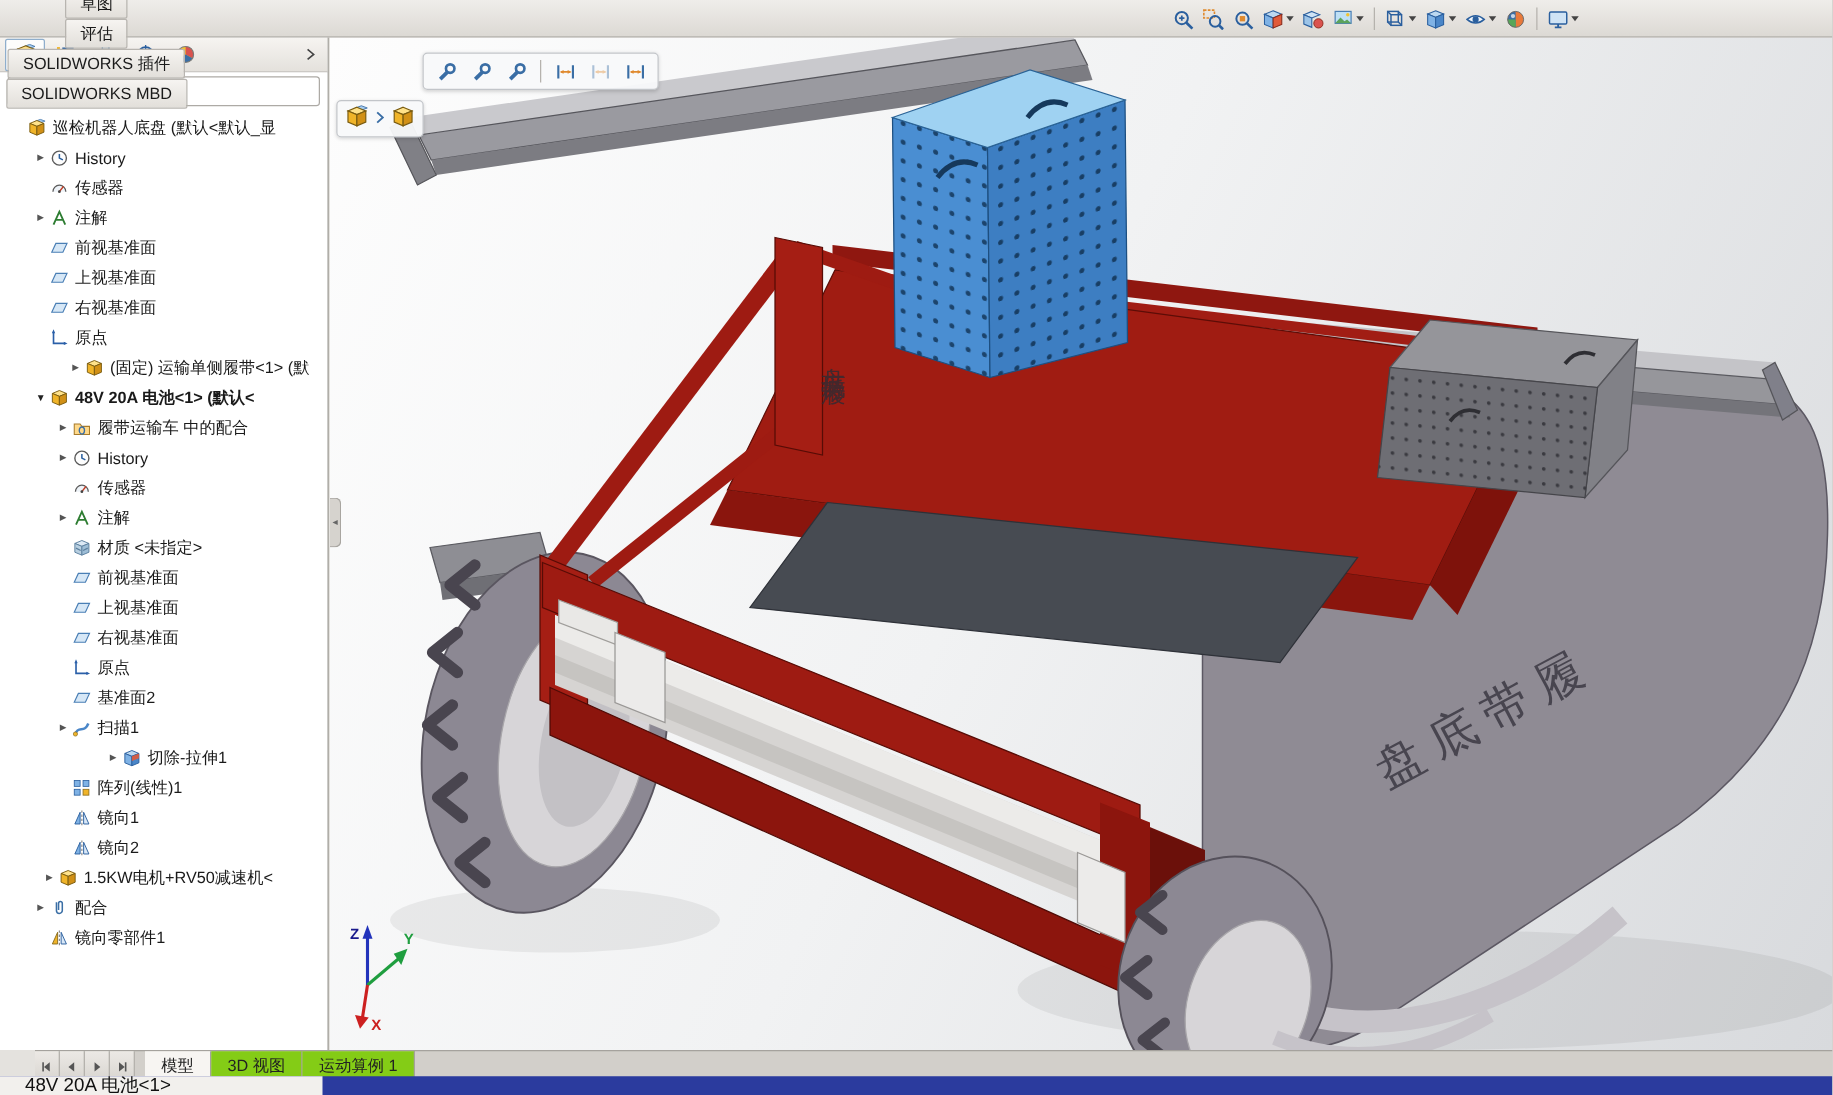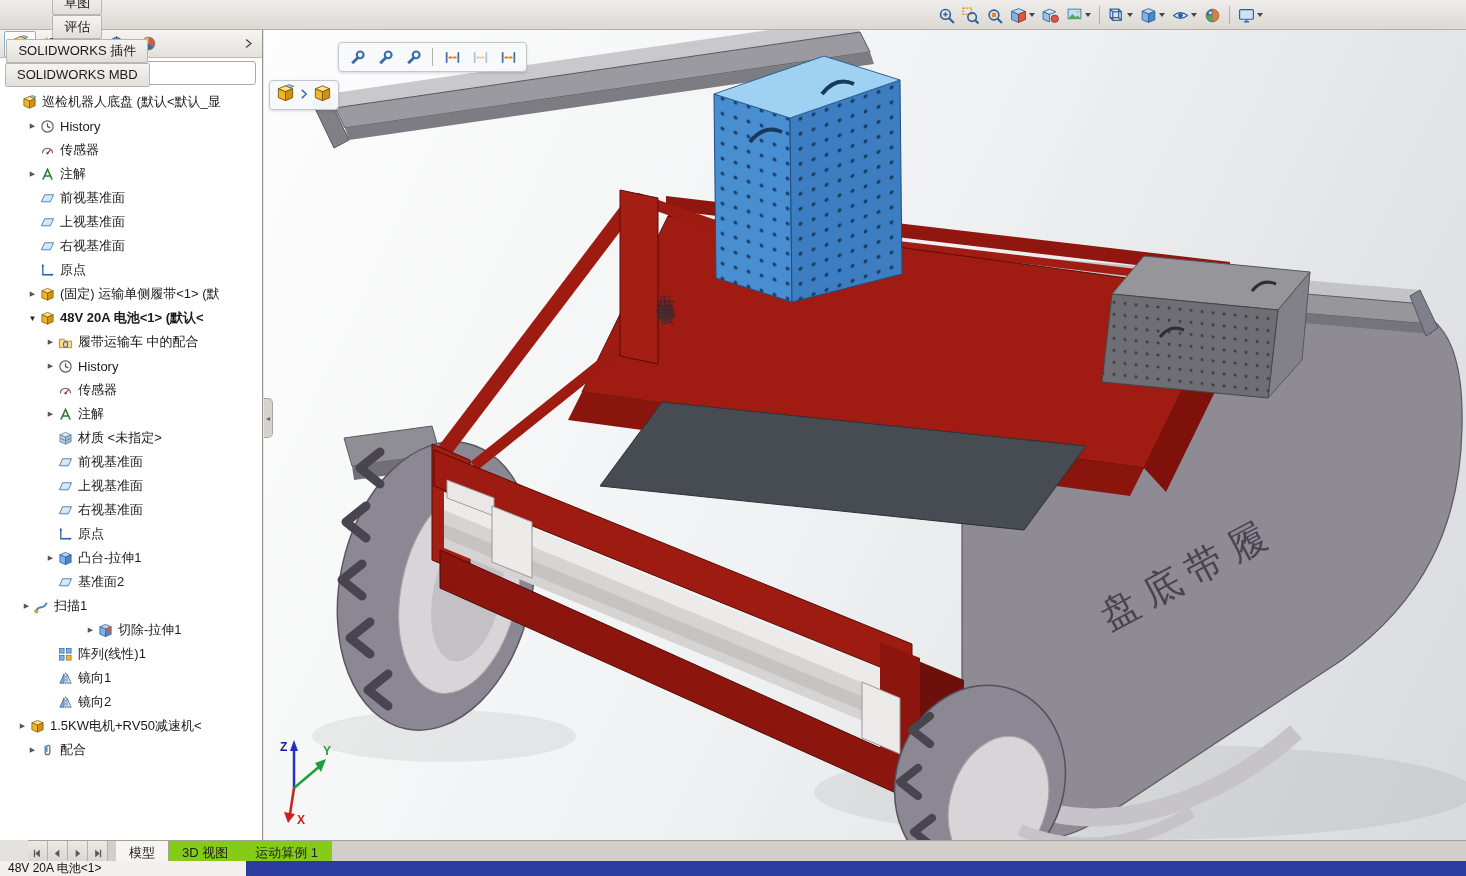--- a/index.html
+++ b/index.html
@@ -59,21 +59,21 @@
   
   #sheet-bar{position:absolute;left:0;top:840px;width:100%;height:25px;background:#d2cfca;
     border-top:1px solid #a5a29d;display:flex;align-items:stretch;box-sizing:border-box;z-index:30;margin-left:28px;}
   .nav-btn{width:19px;display:flex;align-items:center;justify-content:center;
     background:linear-gradient(#ece9e5,#d8d5d0);border-right:1px solid #b5b2ad;}
   #sheet-spacer{width:8px;}
   .sheet-tab{padding:0 13px;display:flex;align-items:center;font-size:13px;background:#84cc16;
     border-right:1px solid #a5a29d;color:#222;}
   .sheet-tab.active{background:#f7f5f2;}
   #status-bar{position:absolute;left:0;top:861px;width:100%;height:15px;background:#2b3b9e;display:flex;z-index:30;}
-  #status-left{width:238px;background:#f2f0ed;font-size:12px;padding-left:8px;color:#111;
+  #status-left{width:238px;background:#f2f0ed;font-size:15px;padding-left:20px;color:#111;
     overflow:hidden;line-height:15px;white-space:nowrap;}
 </style>
 </head>
 <body>
 
 <div id="app">
 
   <div id="menu-bar">
     <div id="menu-tabs" style="display:flex;align-items:center;padding-left:4px;flex-direction:column;">
         <div class="menu-tab active">装配体</div>
@@ -365,21 +365,21 @@
             <span class="ico">
               <svg viewBox="0 0 16 16" width="15" height="15">
                 <path d="M3 2.5 V12.5 H13" fill="none" stroke="#2a5fa8" stroke-width="1.4"></path>
                 <polygon points="3,0.5 1.6,3.8 4.4,3.8" fill="#2a5fa8"></polygon>
                 <polygon points="15,12.5 11.8,11.1 11.8,13.9" fill="#2a5fa8"></polygon>
               </svg>
             </span>
           </span>
           <span class="tree-label">原点</span>
         </div>
-        <div class="tree-row" style="padding-left: 26px;">
+        <div class="tree-row" style="padding-left: 26px; margin-left: 28px;">
           <span class="arrow">▶</span>
           <span class="tree-ico">
             <span class="ico">
               <svg viewBox="0 0 16 16" width="15" height="15">
                 <polygon points="8,1.5 14,4 8,6.5 2,4" fill="#ffe28a" stroke="#7a5c10" stroke-width="0.8"></polygon>
                 <polygon points="2,4 8,6.5 8,14 2,11.5" fill="#f0b429" stroke="#7a5c10" stroke-width="0.8"></polygon>
                 <polygon points="14,4 8,6.5 8,14 14,11.5" fill="#d19016" stroke="#7a5c10" stroke-width="0.8"></polygon>
               </svg>
             </span>
           </span>
@@ -501,44 +501,31 @@
               <svg viewBox="0 0 16 16" width="15" height="15">
                 <path d="M3 2.5 V12.5 H13" fill="none" stroke="#2a5fa8" stroke-width="1.4"></path>
                 <polygon points="3,0.5 1.6,3.8 4.4,3.8" fill="#2a5fa8"></polygon>
                 <polygon points="15,12.5 11.8,11.1 11.8,13.9" fill="#2a5fa8"></polygon>
               </svg>
             </span>
           </span>
           <span class="tree-label">原点</span>
         </div>
         <div class="tree-row" style="padding-left: 44px;">
-          <span class="arrow">▶</span>
-          <span class="tree-ico">
-            <span class="ico">
-              <svg viewBox="0 0 16 16" width="15" height="15">
-                <polygon points="8,1.5 14,4 8,6.5 2,4" fill="#bcd8f0" stroke="#2a5f9e" stroke-width="0.8"></polygon>
-                <polygon points="2,4 8,6.5 8,14.5 2,12" fill="#7fb2e5" stroke="#2a5f9e" stroke-width="0.8"></polygon>
-                <polygon points="14,4 8,6.5 8,14.5 14,12" fill="#4a86c8" stroke="#2a5f9e" stroke-width="0.8"></polygon>
-              </svg>
-            </span>
-          </span>
-          <span class="tree-label">凸台-拉伸1</span>
-        </div>
-        <div class="tree-row" style="padding-left: 44px;">
           <span class="arrow"></span>
           <span class="tree-ico">
             <span class="ico">
               <svg viewBox="0 0 16 16" width="15" height="15">
                 <polygon points="1.5,11.5 5,4 14.5,4 11,11.5" fill="#cfe3f5" fill-opacity="0.85" stroke="#4a7fb5" stroke-width="1"></polygon>
               </svg>
             </span>
           </span>
           <span class="tree-label">基准面2</span>
         </div>
-        <div class="tree-row" style="padding-left: 20px;">
+        <div class="tree-row" style="padding-left: 44px;">
           <span class="arrow">▶</span>
           <span class="tree-ico">
             <span class="ico">
               <svg viewBox="0 0 16 16" width="15" height="15">
                 <path d="M2.5 13 C 5 5, 10 13, 13.5 4" fill="none" stroke="#4a86c8" stroke-width="2.2"></path>
                 <circle cx="2.5" cy="13" r="1.8" fill="#f0b429" stroke="#8a6d1f" stroke-width="0.6"></circle>
               </svg>
             </span>
           </span>
           <span class="tree-label">扫描1</span>
@@ -592,21 +579,21 @@
             <span class="ico">
               <svg viewBox="0 0 16 16" width="15" height="15">
                 <polygon points="2,13 6.5,3 6.5,13" fill="#7fb2e5" stroke="#2a5f9e" stroke-width="0.8"></polygon>
                 <polygon points="14,13 9.5,3 9.5,13" fill="#d9e8f7" stroke="#2a5f9e" stroke-width="0.8"></polygon>
                 <line x1="8" y1="1.5" x2="8" y2="14.5" stroke="#888" stroke-dasharray="2,1.5"></line>
               </svg>
             </span>
           </span>
           <span class="tree-label">镜向2</span>
         </div>
-        <div class="tree-row" style="padding-left: 16px;">
+        <div class="tree-row" style="padding-left: 16px; margin-left: 17px;">
           <span class="arrow">▶</span>
           <span class="tree-ico">
             <span class="ico">
               <svg viewBox="0 0 16 16" width="15" height="15">
                 <polygon points="8,1.5 14,4 8,6.5 2,4" fill="#ffe28a" stroke="#7a5c10" stroke-width="0.8"></polygon>
                 <polygon points="2,4 8,6.5 8,14 2,11.5" fill="#f0b429" stroke="#7a5c10" stroke-width="0.8"></polygon>
                 <polygon points="14,4 8,6.5 8,14 14,11.5" fill="#d19016" stroke="#7a5c10" stroke-width="0.8"></polygon>
               </svg>
             </span>
           </span>
@@ -615,20 +602,33 @@
         <div class="tree-row" style="padding-left: 26px;">
           <span class="arrow">▶</span>
           <span class="tree-ico">
             <span class="ico">
               <svg viewBox="0 0 16 16" width="15" height="15">
                 <path d="M5.5 3 v7 a2.5 2.5 0 0 0 5 0 v-6 a1.6 1.6 0 0 0 -3.2 0 v5.5" fill="none" stroke="#3a6ea5" stroke-width="1.3"></path>
               </svg>
             </span>
           </span>
           <span class="tree-label">配合</span>
+        </div>
+        <div class="tree-row" style="padding-left: 26px;">
+          <span class="arrow"></span>
+          <span class="tree-ico">
+            <span class="ico">
+              <svg viewBox="0 0 16 16" width="15" height="15">
+                <polygon points="2,13 6.5,3 6.5,13" fill="#f0b429" stroke="#8a6d1f" stroke-width="0.8"></polygon>
+                <polygon points="14,13 9.5,3 9.5,13" fill="#d9e8f7" stroke="#2a5f9e" stroke-width="0.8"></polygon>
+                <line x1="8" y1="1.5" x2="8" y2="14.5" stroke="#888" stroke-dasharray="2,1.5"></line>
+              </svg>
+            </span>
+          </span>
+          <span class="tree-label">镜向零部件1</span>
         </div>
       </div>
   </div>
 
   <div id="viewport">
     <svg id="scene" viewBox="0 0 1202 810" width="1202" height="810">
       <defs>
         <pattern id="dotsBR" width="13" height="15" patternUnits="userSpaceOnUse" patternTransform="skewY(-19)">
           <circle cx="3.5" cy="3.5" r="2" fill="#14375a"></circle>
         </pattern>

